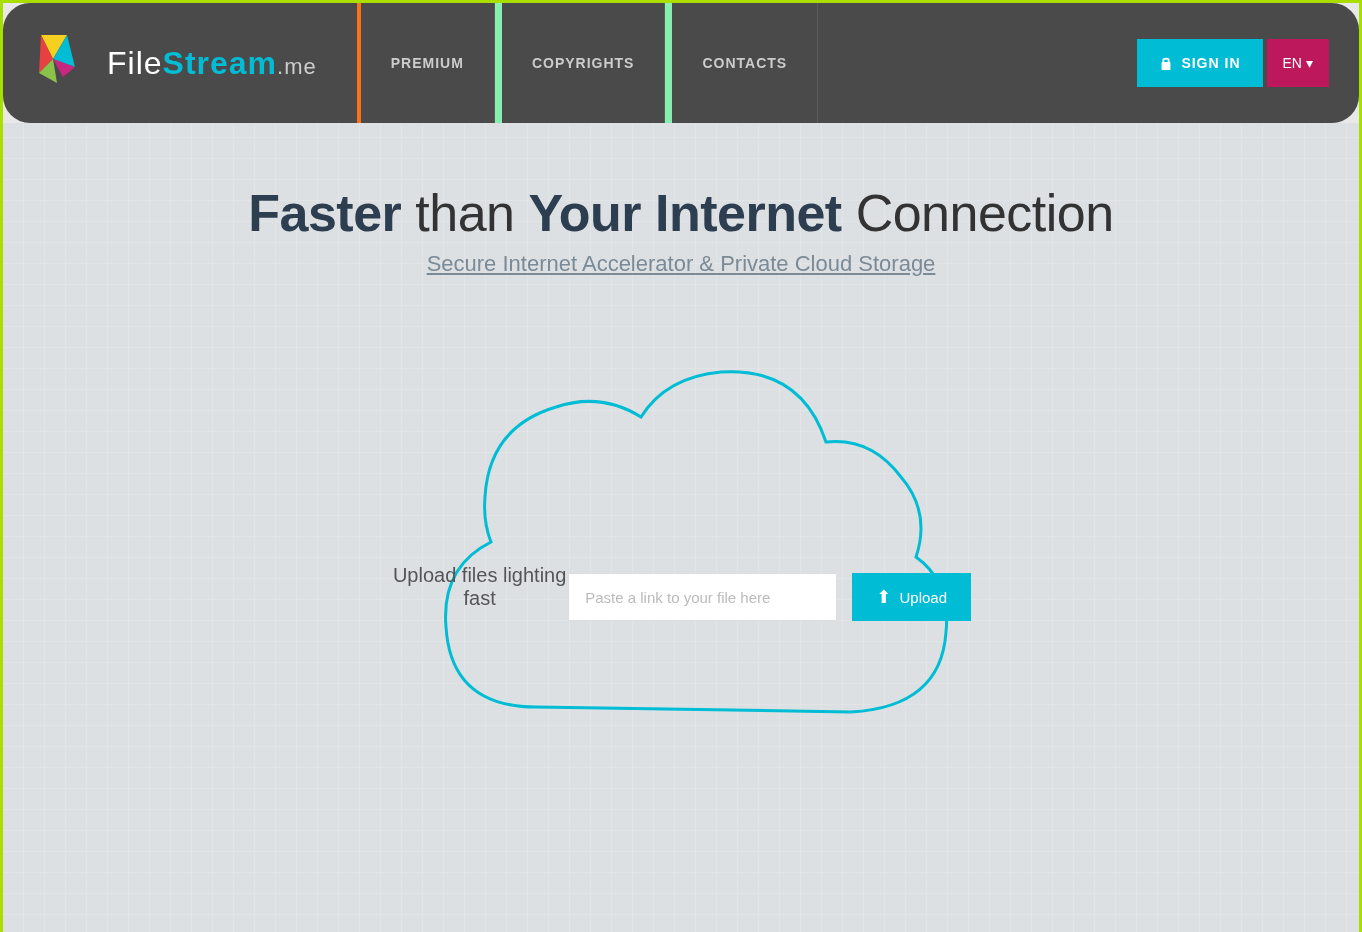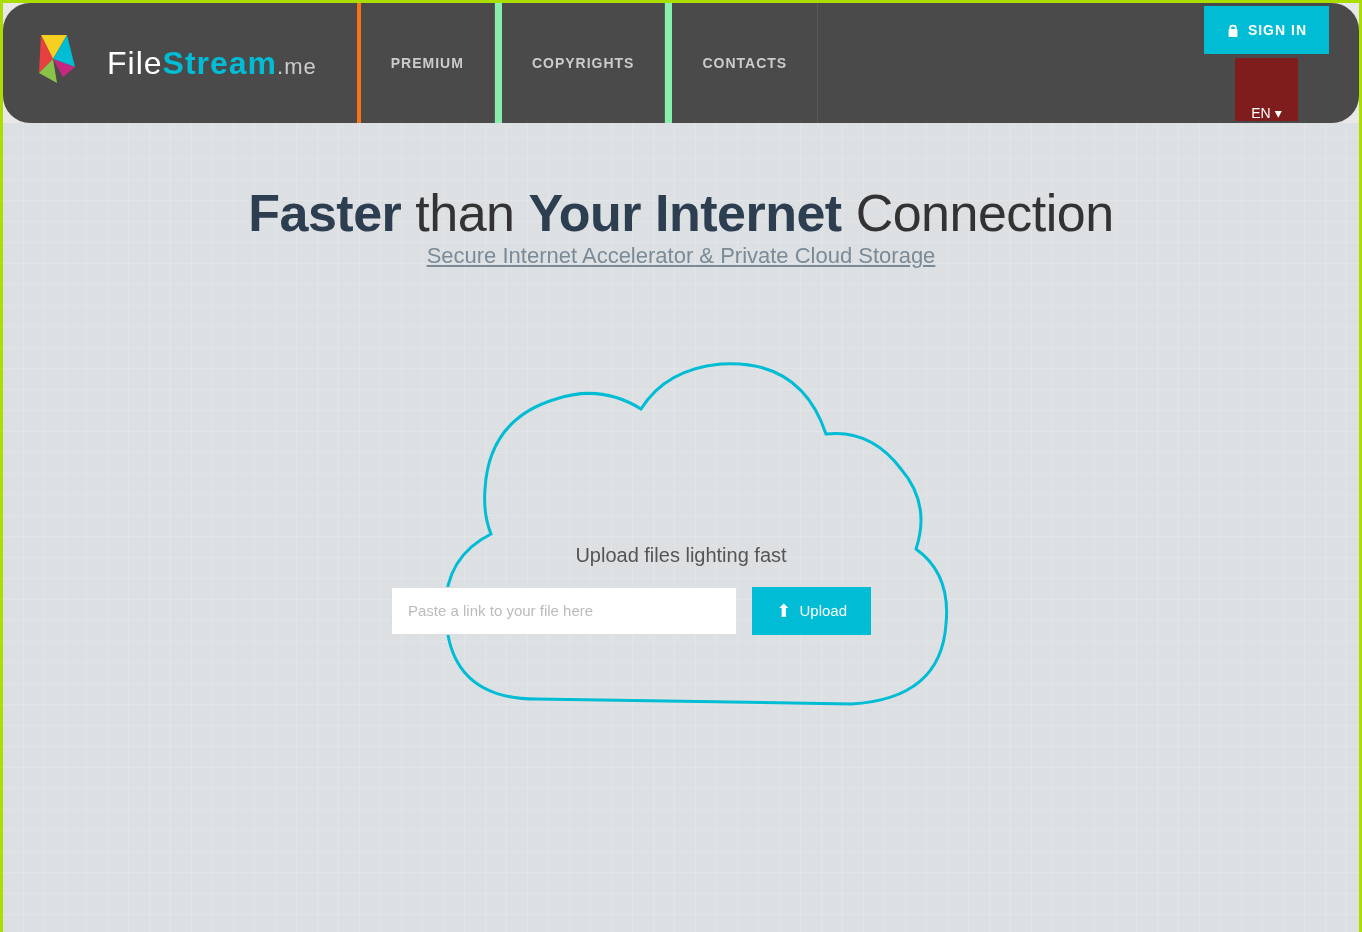--- a/index.html
+++ b/index.html
@@ -85,21 +85,20 @@
 
     .nav-link:first-child {
       border-left: 4px solid #f97316;
     }
 
     .nav-right {
       display: flex;
       align-items: center;
       margin-left: auto;
       gap: 4px;
-      flex-direction: column;
     }
 
     .signin-btn {
       background: #00bcd4;
       color: #ffffff;
       border: none;
       padding: 0 22px;
       height: 48px;
       font-size: 14px;
       font-weight: 600;
@@ -110,30 +109,30 @@
       gap: 8px;
       text-transform: uppercase;
     }
 
     .lock-icon-svg {
       width: 14px;
       height: 16px;
     }
 
     .lang-btn {
-      background: #7f1d1d;
+      background: #be185d;
       color: #ffffff;
       border: none;
       padding: 0 16px;
-      height: 63px;
+      height: 48px;
       font-size: 14px;
       font-weight: 500;
       cursor: pointer;
       display: flex;
-      align-items: flex-end;
+      align-items: center;
       gap: 4px;
     }
 
     
     .main-content {
       background: #dde0e3;
       background-image:
         repeating-linear-gradient(
           0deg,
           transparent,
@@ -153,21 +152,21 @@
       flex-direction: column;
       align-items: center;
       padding-top: 60px;
     }
 
     .hero-title {
       font-size: 52px;
       font-weight: 400;
       color: #333;
       text-align: center;
-      margin-bottom: 0;
+      margin-bottom: 8px;
       letter-spacing: -0.5px;
     }
 
     .hero-title .bold {
       font-weight: 800;
       color: #2c3e50;
     }
 
     .hero-subtitle {
       font-size: 22px;
@@ -193,21 +192,22 @@
       top: 0;
       left: 0;
       width: 100%;
       height: 100%;
     }
 
     .cloud-inner {
       position: relative;
       z-index: 2;
       display: flex;
-      flex-direction: column;
+      flex-direction: row;
+      align-items: center;
       margin-top: 100px;
       width: 100%;
     }
 
     .upload-label {
       font-size: 20px;
       color: #555;
       font-weight: 400;
       margin-bottom: 20px;
       text-align: center;

